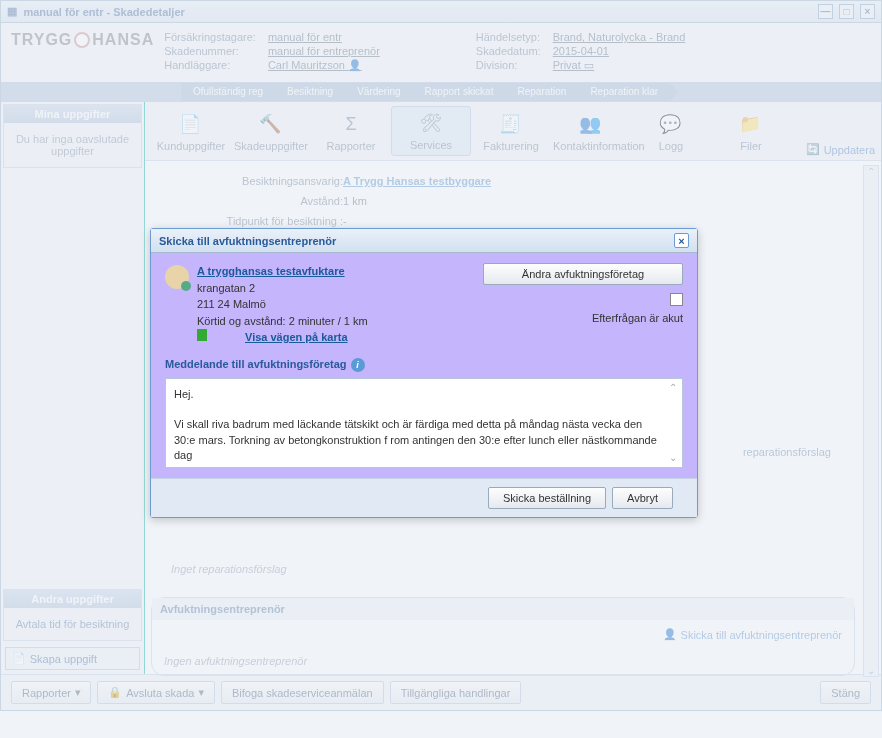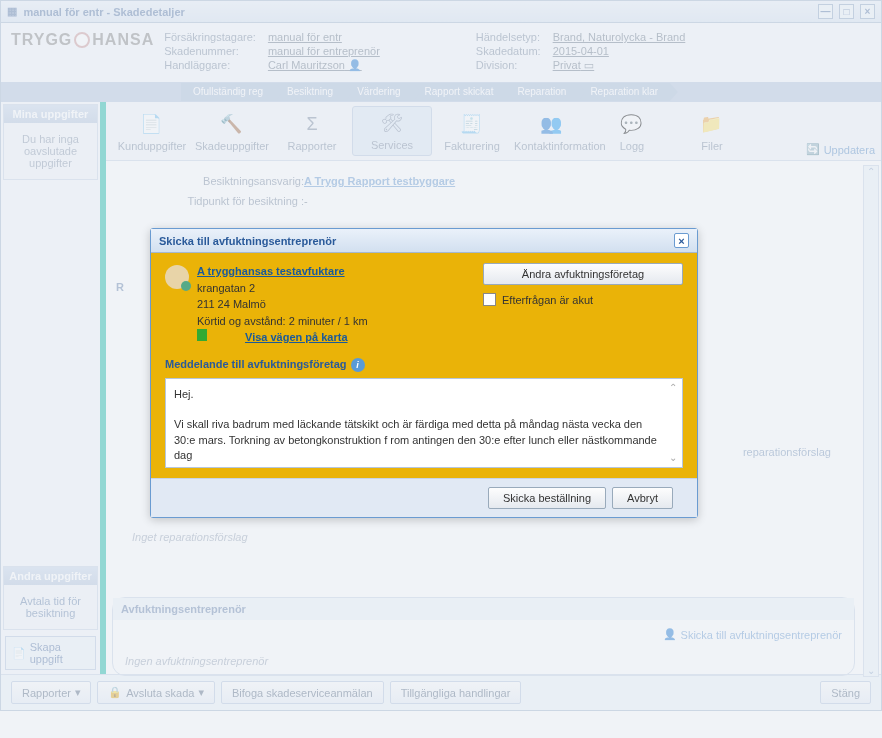--- a/index.html
+++ b/index.html
@@ -19,21 +19,21 @@
 .info-col { display: grid; grid-template-columns: auto auto; column-gap: 12px; row-gap: 2px; }
 .info-label { color: #7a8aa0; }
 .info-val { color: #6d7b8c; text-decoration: underline; }
 
 .progress { display: flex; background: #b5c6de; padding: 0; height: 20px; align-items: center; padding-left: 180px; }
 .step { color: #fff; font-size: 10px; padding: 0 12px; position: relative; height: 18px; line-height: 18px; background: #a9bdd8; }
 .step:after { content: ''; position: absolute; right: -8px; top: 0; border-left: 8px solid #a9bdd8; border-top: 9px solid transparent; border-bottom: 9px solid transparent; z-index: 1; }
 .step:before { content: ''; position: absolute; right: -9px; top: 0; border-left: 9px solid #b5c6de; border-top: 9px solid transparent; border-bottom: 9px solid transparent; z-index: 0; }
 
 .main-area { display: flex; height: 572px; }
-.sidebar { width: 105px; border-right: 6px solid #14b8a6; display: flex; flex-direction: column; }
+.sidebar { width: 144px; border-right: 1px solid #14b8a6; display: flex; flex-direction: column; }
 .side-panel { border: 1px solid #c7d4e6; margin: 2px; }
 .side-head { background: linear-gradient(#c9d8ec,#b5c6de); color: #fff; font-weight: bold; text-align: center; padding: 3px; font-size: 11px; }
 .side-body { padding: 10px 6px; text-align: center; color: #8a98ac; background: #f2f6fb; }
 .side-body.link { color: #6a86ad; }
 .side-btn { margin: 4px; border: 1px solid #b5c6de; background: #eef4fb; padding: 4px 6px; text-align: left; color: #5a7aa8; display: flex; align-items: center; gap: 4px; }
 
 .content { flex: 1; background: #fff; position: relative; }
 .toolbar { display: flex; border-bottom: 1px solid #c7d4e6; background: #f2f6fb; padding: 4px 6px; align-items: flex-end; }
 .tool { width: 80px; text-align: center; color: #7a8aa0; padding: 4px 2px; font-size: 11px; }
 .tool.active { background: #dde8f5; border: 1px solid #b5c6de; border-radius: 3px; }
@@ -56,32 +56,32 @@
 
 .bottom-bar { padding: 6px 10px; display: flex; gap: 6px; background: #eef4fb; border-top: 1px solid #c7d4e6; }
 .btn { border: 1px solid #b5c6de; background: linear-gradient(#fdfdfd,#e8eef7); padding: 4px 10px; color: #5a6d85; border-radius: 2px; font-size: 11px; display: flex; align-items: center; gap: 4px; }
 .btn.right { margin-left: auto; }
 
 
 .dialog { position: absolute; left: 150px; top: 228px; width: 548px; background: #fff; border: 1px solid #6a9bd1; border-radius: 3px; z-index: 20; box-shadow: 0 2px 10px rgba(0,0,0,0.2); }
 .dialog-title { background: linear-gradient(#eaf1fa,#d2e0f0); padding: 4px 8px; font-weight: bold; color: #2a5a9a; display: flex; align-items: center; border-bottom: 1px solid #a5b8d0; }
 .dialog-title span { flex: 1; }
 .dialog-close { width: 15px; height: 15px; border: 1px solid #6a9bd1; background: #fff; color: #2a5a9a; display: flex; align-items: center; justify-content: center; font-size: 11px; border-radius: 2px; }
-.dialog-body { padding: 10px 14px; background: #eab308; }
+.dialog-body { padding: 10px 14px; background: #c4b5fd; }
 .dialog-top { display: flex; gap: 20px; }
 .contractor-info { flex: 1; display: flex; gap: 8px; }
 .contractor-icon { width: 24px; height: 24px; background: #e8d4a8; border-radius: 50%; margin-top: 2px; flex-shrink: 0; position: relative; }
 .contractor-icon:after { content: ''; position: absolute; width: 10px; height: 10px; background: #5a8; border-radius: 50%; right: -2px; bottom: -2px; }
 .contractor-text { color: #333; line-height: 1.5; }
 .contractor-text a { color: #1a5a9a; text-decoration: underline; font-weight: bold; }
 .map-link { color: #1a5a9a; text-decoration: underline; margin-left: 36px; }
 .flag { display: inline-block; width: 10px; height: 12px; background: #3a3; margin-right: 2px; }
 .dialog-right { width: 200px; }
 .dlg-btn { width: 100%; border: 1px solid #9ab; background: linear-gradient(#fdfdfd,#e5e9ef); padding: 4px; text-align: center; color: #333; border-radius: 2px; margin-bottom: 8px; font-size: 11px; }
-.checkbox-row { display: flex; align-items: flex-end; gap: 6px; color: #333; }
+.checkbox-row { display: flex; align-items: flex-end; gap: 6px; color: #333; flex-direction: column; }
 .checkbox { width: 13px; height: 13px; border: 1px solid #888; background: #fff; }
 
 .msg-label { color: #2a5a9a; font-weight: bold; margin-top: 12px; margin-bottom: 6px; display: flex; gap: 4px; }
 .info-icon { width: 14px; height: 14px; border-radius: 50%; background: #5a9bd6; color: #fff; display: inline-flex; align-items: center; justify-content: center; font-size: 9px; font-style: italic; font-weight: bold; }
 .msg-box { background: #fff; border: 1px solid #b5c6de; padding: 8px; height: 90px; color: #333; line-height: 1.4; position: relative; }
 .msg-box .sb { position: absolute; right: 2px; top: 2px; bottom: 2px; width: 14px; }
 .msg-box .sb:before { content: '⌃'; position: absolute; top: 0; left: 3px; color: #aaa; font-size: 10px; }
 .msg-box .sb:after { content: '⌄'; position: absolute; bottom: 0; left: 3px; color: #aaa; font-size: 10px; }
 
 .dialog-footer { background: #e1e9f4; padding: 8px 24px; display: flex; justify-content: flex-end; gap: 6px; border-top: 1px solid #c7d4e6; }
@@ -162,33 +162,37 @@
             <span>🔄</span>
             <span>Uppdatera</span>
           </div>
       </div>
 
       <div style="position:relative; height:520px;">
         <div class="scroll-indicator"></div>
         <div class="detail-body">
           <div class="detail-row">
             <div class="detail-label">Besiktningsansvarig:</div>
-            <div class="detail-val"><a>A Trygg Rapport testbyggare</a></div>
+            <div class="detail-val"><a>A Trygg Hansas testbyggare</a></div>
+          </div>
+          <div class="detail-row">
+            <div class="detail-label">Avstånd:</div>
+            <div class="detail-val">1 km</div>
           </div>
           <div class="detail-row">
             <div class="detail-label">Tidpunkt för besiktning :</div>
             <div class="detail-val">-</div>
           </div>
         </div>
 
         <div style="position:absolute; left:10px; top:120px; color:#6a86ad; font-weight:bold;">R</div>
 
         <div style="position:absolute; right:50px; top:285px;" class="rep-link-txt">reparationsförslag</div>
 
-        <div style="position:absolute; left:26px; top:370px; font-style:italic; color:#9aa6b8;">Inget reparationsförslag</div>
+        <div style="position:absolute; left:26px; top:402px; font-style:italic; color:#9aa6b8;">Inget reparationsförslag</div>
 
         <div class="section-panel" style="position:absolute; left:0; right:20px; top:430px;">
           <div class="section-head">Avfuktningsentreprenör</div>
           <div style="padding:8px 12px;">
             <div class="section-link">
                 <span>👤</span>
                 <span>Skicka till avfuktningsentreprenör</span>
               </div>
             <div style="clear:both; padding-top:14px; font-style:italic; color:#9aa6b8;">Ingen avfuktningsentreprenör</div>
           </div>

